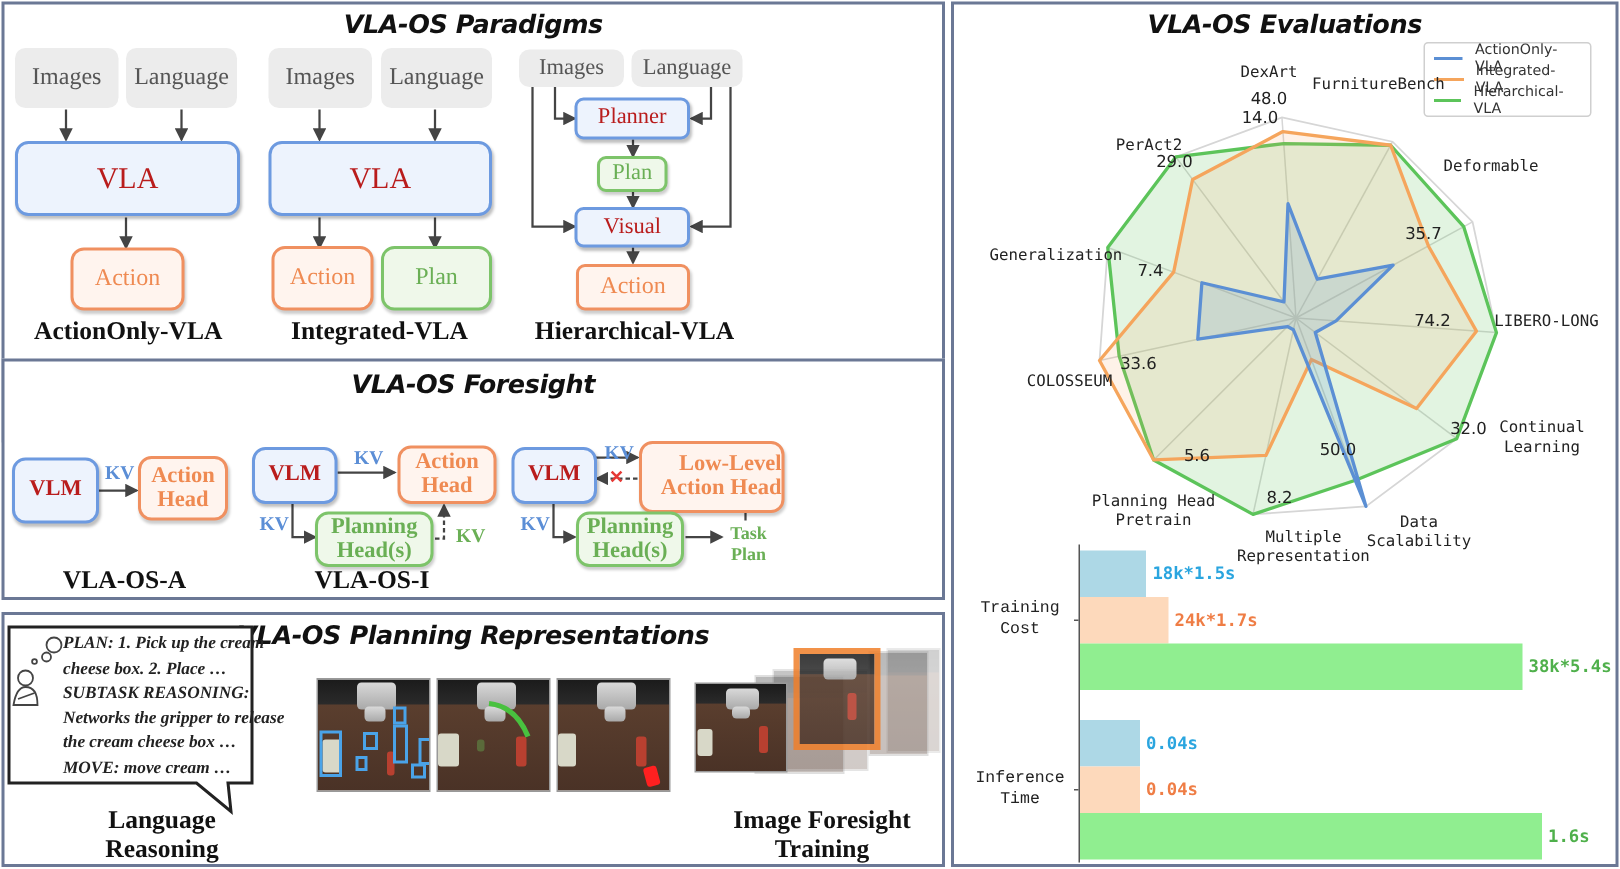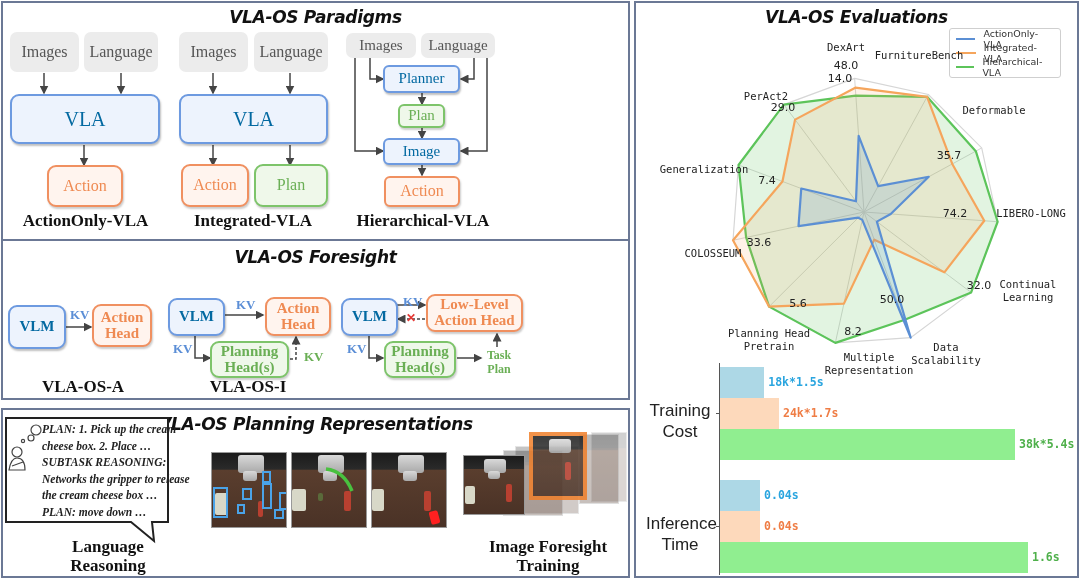--- a/index.html
+++ b/index.html
@@ -2,36 +2,36 @@
 <html><head>
 <meta charset="utf-8">
 <style>
   * { box-sizing: border-box; margin: 0; padding: 0; }
   html, body { width: 1080px; height: 579px; background: #ffffff; overflow: hidden; }
   body { position: relative; font-family: "Liberation Serif", serif; color: #222; }
   .panel { position: absolute; border: 2px solid #6b7895; background: #fff; }
   .panel-title { position: absolute; left: 0; right: 0; text-align: center; font-family: "DejaVu Sans", sans-serif; font-weight: bold; font-style: italic; font-size: 17px; color: #111; letter-spacing: -0.3px; }
   .box { position: absolute; display: flex; align-items: center; justify-content: center; text-align: center; border-radius: 9px; font-family: "Liberation Serif", serif; line-height: 1.05; }
   .gray { background: #ececec; color: #555; font-size: 16px; border-radius: 7px; }
-  .blue { background: #edf3fd; border: 2px solid #6d9ae0; color: #0369a1; box-shadow: 1px 2px 2px rgba(0,0,0,0.25); }
+  .blue { background: #edf3fd; border: 2px solid #6d9ae0; color: #b91c1c; box-shadow: 1px 2px 2px rgba(0,0,0,0.25); }
   .orange { background: #fff4ee; border: 2px solid #f09060; color: #ef8a52; box-shadow: 1px 2px 2px rgba(0,0,0,0.2); }
   .green { background: #eff8ea; border: 2px solid #7dc46a; color: #6aaf55; box-shadow: 1px 2px 2px rgba(0,0,0,0.2); }
   .caption { position: absolute; text-align: center; font-family: "Liberation Serif", serif; font-weight: bold; font-size: 17px; color: #111; line-height: 1.12; }
   .lbl { position: absolute; font-family: "Liberation Serif", serif; font-size: 13px; font-weight: bold; }
   svg.layer { position: absolute; left: 0; top: 0; overflow: visible; }
   .bubble-text { position: absolute; font-family: "Liberation Serif", serif; font-style: italic; font-weight: bold; font-size: 11.5px; line-height: 16.5px; color: #222; white-space: nowrap; }
   .thumb { position: absolute; background: linear-gradient(180deg, #1b1b1b 0%, #2a2a2a 22%, #5a3e2e 23%, #4a3226 100%); border: 1px solid #999; overflow: hidden; }
   .gripper { position: absolute; background: linear-gradient(180deg,#d9d9d9,#a9a9a9); border-radius: 3px; }
   .obj { position: absolute; border-radius: 2px; }
   .bbox { position: absolute; border: 2px solid #4aa3e8; }
   .legend { position: absolute; border: 1px solid #cfcfcf; background: rgba(255,255,255,0.95); border-radius: 3px; font-family: "DejaVu Sans", sans-serif; font-size: 9.5px; color: #333; padding: 3px 6px 3px 6px; }
   .legend-row { display: flex; align-items: center; height: 14px; }
   .legend-line { width: 20px; height: 2px; margin-right: 8px; }
   .bar-val { position: absolute; font-family: "DejaVu Sans Mono", monospace; font-weight: bold; font-size: 11.5px; }
-  .bar-cat { position: absolute; font-family: Liberation Sans, sans-serif; font-size: 17px; text-align: center; color: #222; line-height: 1.25; }
+  .bar-cat { position: absolute; font-family: Liberation Mono, monospace; font-size: 11px; text-align: center; color: #222; line-height: 1.25; }
 </style>
 </head>
 <body>
 
 <div class="panel" style="left:1px; top:1px; width:629px; height:294px;">
   <div class="panel-title" style="top:4px;">VLA-OS Paradigms</div>
 
   <svg class="layer" width="629" height="233">
     <defs>
       <marker id="ah" markerWidth="6" markerHeight="6" refX="5" refY="3" orient="auto">
@@ -93,21 +93,21 @@
   <div class="box gray" style="left:418px; top:30px; width:74px; height:25px; font-size:15px;">
       <span>Language</span>
     </div>
   <div class="box blue" style="left:380px; top:62px; width:77px; height:28px; font-size:15px; border-radius:6px;">
       <span>Planner</span>
     </div>
   <div class="box green" style="left:395px; top:101px; width:47px; height:24px; font-size:15px; border-radius:6px;">
       <span>Plan</span>
     </div>
   <div class="box blue" style="left:380px; top:135px; width:77px; height:27px; font-size:15px; border-radius:6px;">
-      <span>Image</span>
+      <span>Visual</span>
     </div>
   <div class="box orange" style="left:381px; top:173px; width:76px; height:31px; font-size:16px; border-radius:6px;">
       <span>Action</span>
     </div>
   <div class="caption" style="left:340px; width:160px; top:208px;">Hierarchical-VLA</div>
 </div>
 
 <div class="panel" style="left:1px; top:239px; width:629px; height:161px;">
   <div class="panel-title" style="top:6px;">VLA-OS Foresight</div>
 
@@ -155,21 +155,21 @@
     </div>
   <div class="lbl" style="left:301px; top:108px; color:#6aaf55;">KV</div>
   <div class="caption" style="left:165px; width:160px; top:136px;">VLA-OS-I</div>
 
   <div class="box blue" style="left:338px; top:57px; width:57px; height:38px; font-size:15px; font-weight:bold;">
       <span>VLM</span>
     </div>
   <div class="lbl" style="left:400px; top:53px; color:#5b8ed6;">KV</div>
   <div class="lbl" style="left:403px; top:70px; color:#e53935; font-size:12px;">✕</div>
   <div class="lbl" style="left:344px; top:100px; color:#5b8ed6;">KV</div>
-  <div class="box orange" style="left:423px; top:53px; width:97px; height:38px; font-size:15px; font-weight:bold;">
+  <div class="box orange" style="left:423px; top:53px; width:97px; height:48px; font-size:15px; font-weight:bold;text-align:right;">
       <span>Low-Level Action Head</span>
     </div>
   <div class="box green" style="left:381px; top:100px; width:72px; height:37px; font-size:15px; font-weight:bold;">
       <span>Planning Head(s)</span>
     </div>
   <div class="lbl" style="left:481px; top:107px; width:30px; color:#6aaf55; font-size:12px; line-height:14px; text-align:center;">Task Plan</div>
 </div>
 
 <div class="panel" style="left:1px; top:408px; width:629px; height:170px;">
   <div class="panel-title" style="top:4px;">VLA-OS Planning Representations</div>
@@ -184,21 +184,21 @@
       <path d="M6,60 Q8,48 14,48 Q22,48 22,60 Z"></path>
       <line x1="9" y1="56" x2="20" y2="52"></line>
     </g>
   </svg>
   <div class="bubble-text" style="left:39px; top:11px;">
     <div>PLAN: 1. Pick up the cream</div>
     <div>cheese box. 2. Place  …</div>
     <div>SUBTASK REASONING:</div>
     <div>Networks the gripper to release</div>
     <div>the cream cheese box …</div>
-    <div>PLAN: move down …</div>
+    <div>MOVE: move cream …</div>
   </div>
   <div class="caption" style="left:55px; width:100px; top:127px;">Language Reasoning</div>
 
   <div class="thumb" style="left:208px; top:42px; width:76px; height:76px;">
     <div class="gripper" style="left:26px; top:2px; width:26px; height:18px;"></div>
     <div class="gripper" style="left:31px; top:18px; width:14px; height:10px;"></div>
     <div class="obj" style="left:3px; top:40px; width:13px; height:22px; background:#d8d8c8;"></div>
     <div class="obj" style="left:46px; top:48px; width:5px; height:16px; background:#b84030;"></div>
     <div class="bbox" style="left:1px; top:34px; width:15px; height:31px;"></div>
     <div class="bbox" style="left:30px; top:35px; width:10px; height:12px;"></div>

